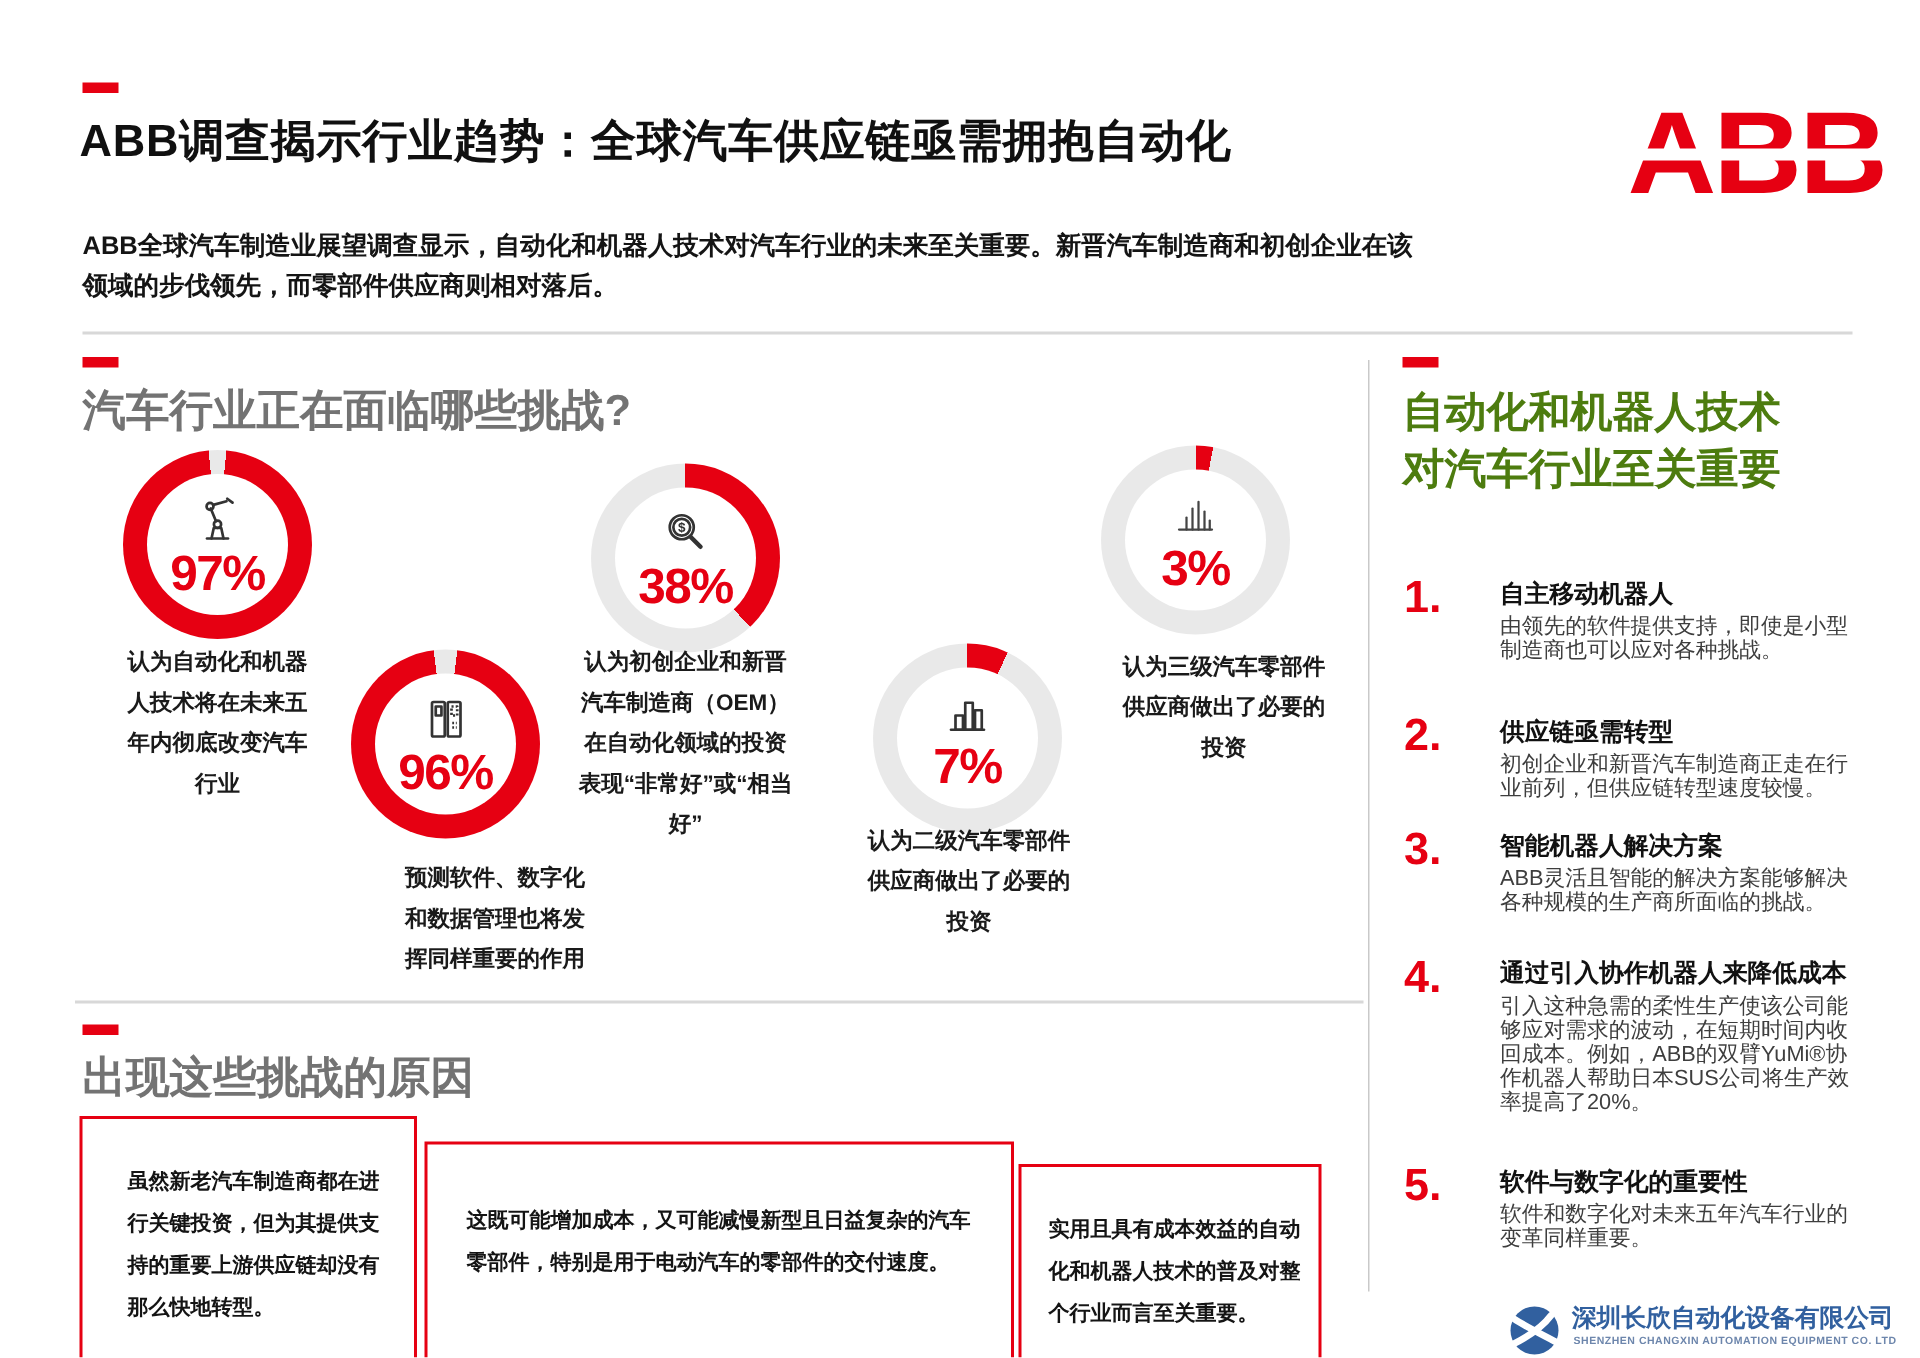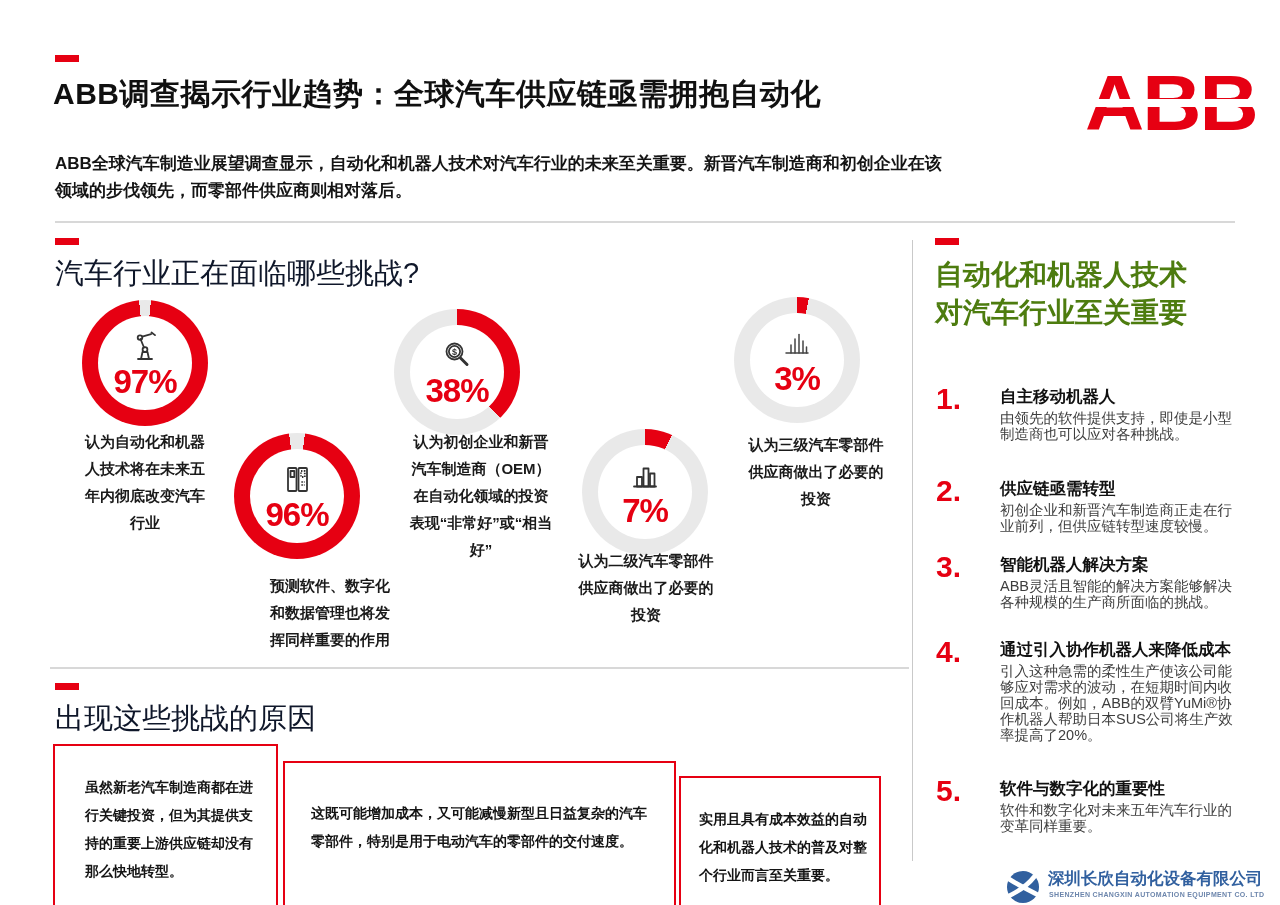--- a/index.html
+++ b/index.html
@@ -1,21 +1,21 @@
 <!DOCTYPE html>
 <html><head>
 <meta charset="utf-8">
 <style>
   html,body{margin:0;padding:0;background:#fff;}
   body{font-family:"Liberation Sans","DejaVu Sans",sans-serif;color:#161616;}
   #page{position:relative;width:1280px;height:905px;background:#fff;overflow:hidden;padding-left:24px;}
   .abs{position:absolute;}
   .dash{position:absolute;width:24px;height:7px;background:#e60012;}
   .h1{position:absolute;font-size:30px;font-weight:800;color:#101010;letter-spacing:.5px;white-space:nowrap;}
-  .h2{position:absolute;font-size:29px;font-weight:400;color:#0f172a;white-space:nowrap;}
+  .h2{position:absolute;font-size:29px;font-weight:700;color:#737373;white-space:nowrap;}
   .intro{position:absolute;font-size:17px;font-weight:700;line-height:27px;color:#141414;}
   .hr{position:absolute;height:2px;background:#d8d8d8;}
   .vline{position:absolute;width:1px;background:#c9c9c9;}
   
   .donut{position:absolute;width:126px;height:126px;border-radius:50%;}
   .hole{position:absolute;inset:16px;background:#fff;border-radius:50%;display:flex;flex-direction:column;align-items:center;justify-content:center;}
   .pct{font-size:33px;font-weight:800;color:#e60012;letter-spacing:-1px;line-height:30px;}
   .dicon{display:block;margin-bottom:2px;}
   .cap{position:absolute;font-size:15px;font-weight:700;line-height:27px;text-align:center;color:#1a1a1a;}
   
@@ -90,21 +90,21 @@
     <div class="hole">
       <svg class="dicon" width="36" height="36" viewBox="0 0 36 36" fill="none" stroke="#333" stroke-width="1.8" stroke-linecap="round">
         <circle cx="15.5" cy="13.5" r="8"></circle>
         <circle cx="15.5" cy="13.5" r="5.6"></circle>
         <text x="15.5" y="16.6" text-anchor="middle" font-size="9" font-weight="bold" fill="#333" stroke="none" font-family="Liberation Sans, sans-serif">$</text>
         <path d="M21.5 20 L28 26.5" stroke-width="3"></path>
       </svg>
       <div class="pct">38%</div>
     </div>
   </div>
-  <div class="cap" style="left:384px;top:428px;width:146px;margin-left:24px;">认为初创企业和新晋汽车制造商（OEM）在自动化领域的投资表现“非常好”或“相当好”</div>
+  <div class="cap" style="left:384px;top:428px;width:146px;">认为初创企业和新晋汽车制造商（OEM）在自动化领域的投资表现“非常好”或“相当好”</div>
 
   <div class="donut" style="left: 582px; top: 429px; background: conic-gradient(rgb(230, 0, 18) 0deg, rgb(230, 0, 18) 7%, rgb(233, 233, 233) 7%, rgb(233, 233, 233) 100%);">
     <div class="hole">
       <svg class="dicon" width="36" height="36" viewBox="0 0 36 36" fill="none" stroke="#333" stroke-width="1.8" stroke-linejoin="round">
         <path d="M7 28.5 h22" stroke-linecap="round"></path>
         <rect x="10" y="19" width="5" height="9.5"></rect>
         <rect x="16.5" y="10.5" width="5" height="18"></rect>
         <rect x="23" y="15.5" width="4.5" height="13"></rect>
       </svg>
       <div class="pct">7%</div>

